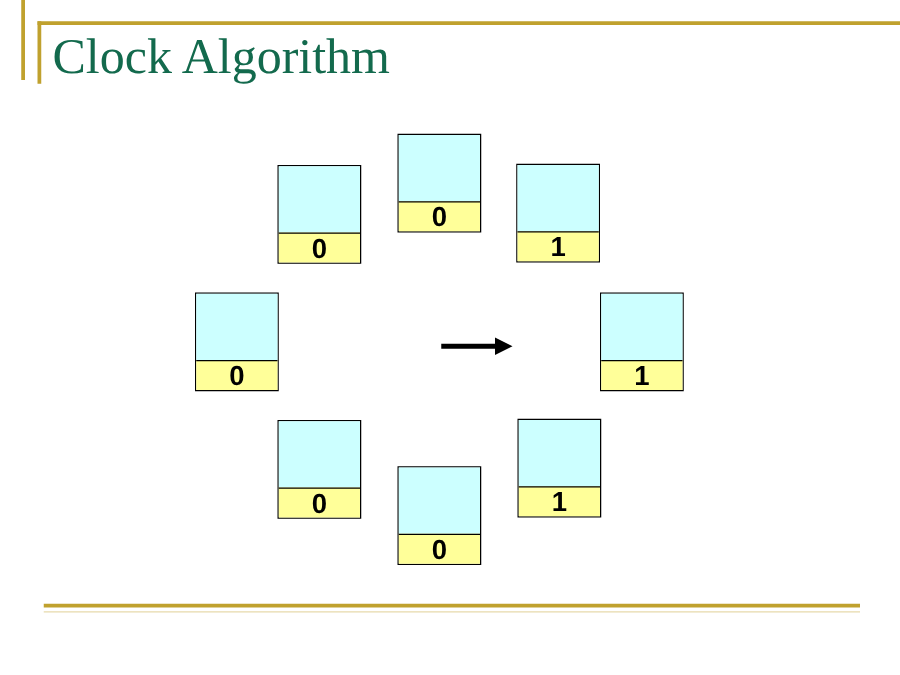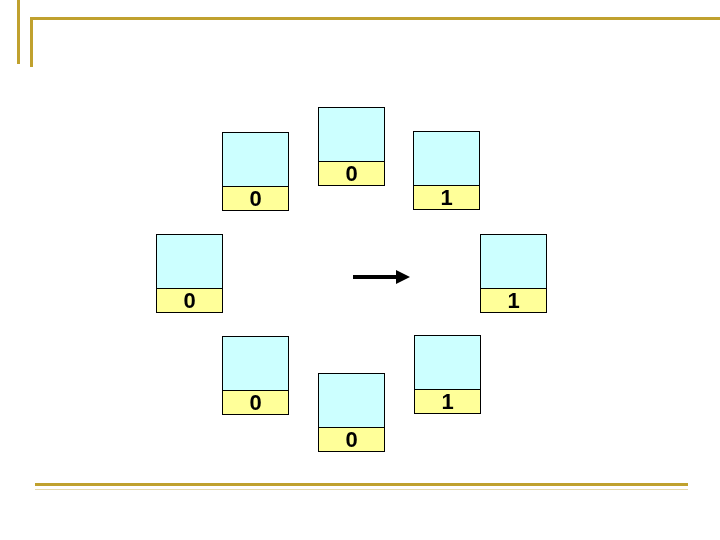--- a/index.html
+++ b/index.html
@@ -74,20 +74,21 @@
 </style>
 </head>
 <body>
 
 <div class="slide">
 
   <div class="accent-left"></div>
   <div class="title-top-rule"></div>
   <div class="title-side-rule"></div>
 
+  <h1 class="slide-title">Clock Algorithm</h1>
 
   <div>
 
     <div class="frame f-top">
       <div class="frame-body"></div>
       <div class="frame-bit">0</div>
     </div>
 
     <div class="frame f-topright">
       <div class="frame-body"></div>

